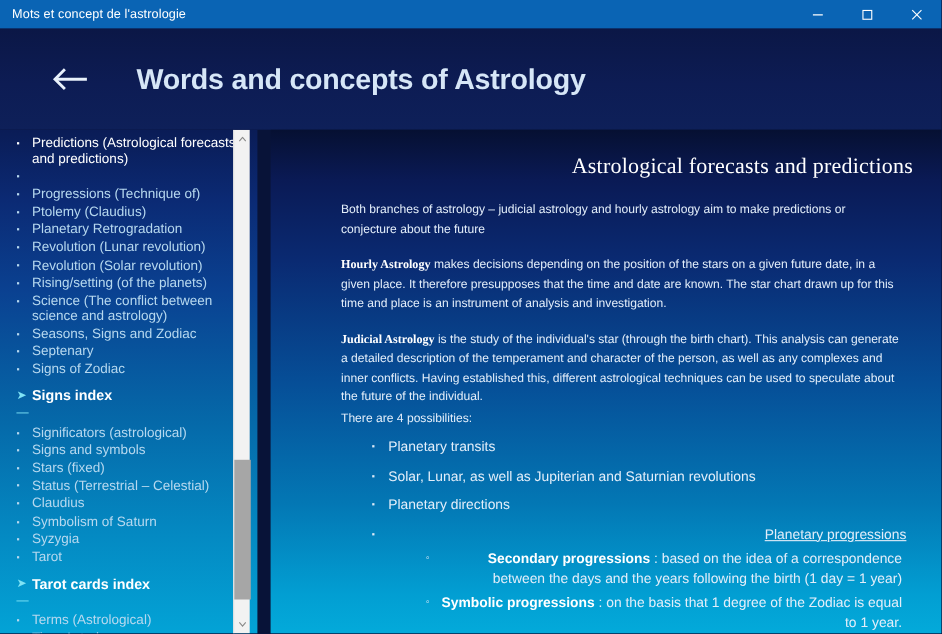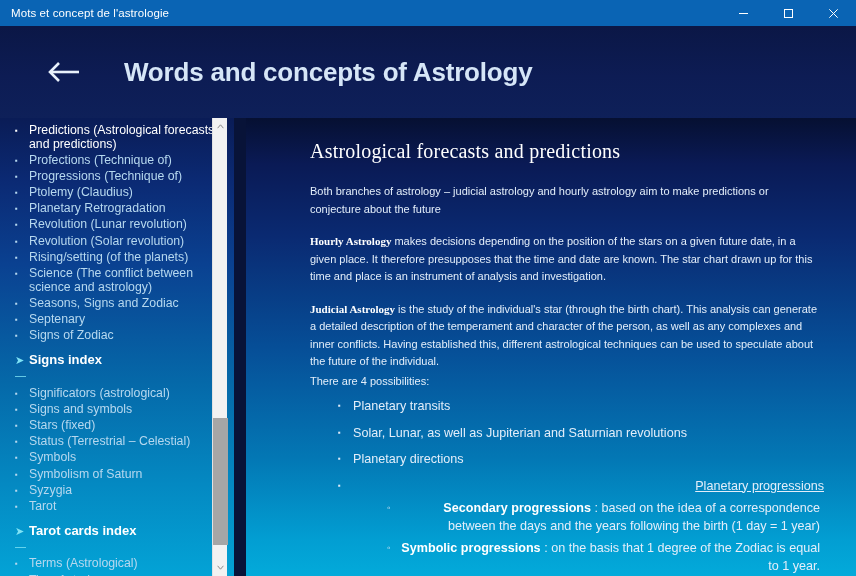--- a/index.html
+++ b/index.html
@@ -165,21 +165,21 @@
     overflow: hidden;
   }
   .content-inner {
     padding: 12px 26px 0 64px;
   }
   .content h2 {
     color: #ffffff;
     font-family: "Liberation Serif", serif;
     font-size: 20px;
     font-weight: normal;
-    text-align: left;
+    text-align: right;
     margin: 10px 0 20px 0;
     letter-spacing: 0.2px;
   }
   .para {
     color: #e3eefa;
     font-size: 11px;
     line-height: 17.5px;
     margin-bottom: 15px;
     padding-right: 8px;
   }
@@ -274,21 +274,20 @@
 
     <div class="sidebar">
       <div class="sidebar-inner">
 
         <div class="nav-item active">
           <span class="bullet">▪</span>
           <span class="label">Predictions (Astrological forecasts and predictions)</span>
         </div>
         <div class="nav-item">
           <span class="bullet">▪</span>
-          <span class="label">Profections (Technique of)</span>
         </div>
         <div class="nav-item">
           <span class="bullet">▪</span>
           <span class="label">Progressions (Technique of)</span>
         </div>
         <div class="nav-item">
           <span class="bullet">▪</span>
           <span class="label">Ptolemy (Claudius)</span>
         </div>
         <div class="nav-item">
@@ -340,21 +339,21 @@
         <div class="nav-item">
           <span class="bullet">▪</span>
           <span class="label">Stars (fixed)</span>
         </div>
         <div class="nav-item">
           <span class="bullet">▪</span>
           <span class="label">Status (Terrestrial – Celestial)</span>
         </div>
         <div class="nav-item">
           <span class="bullet">▪</span>
-          <span class="label">Symbols</span>
+          <span class="label">Claudius</span>
         </div>
         <div class="nav-item">
           <span class="bullet">▪</span>
           <span class="label">Symbolism of Saturn</span>
         </div>
         <div class="nav-item">
           <span class="bullet">▪</span>
           <span class="label">Syzygia</span>
         </div>
         <div class="nav-item">

